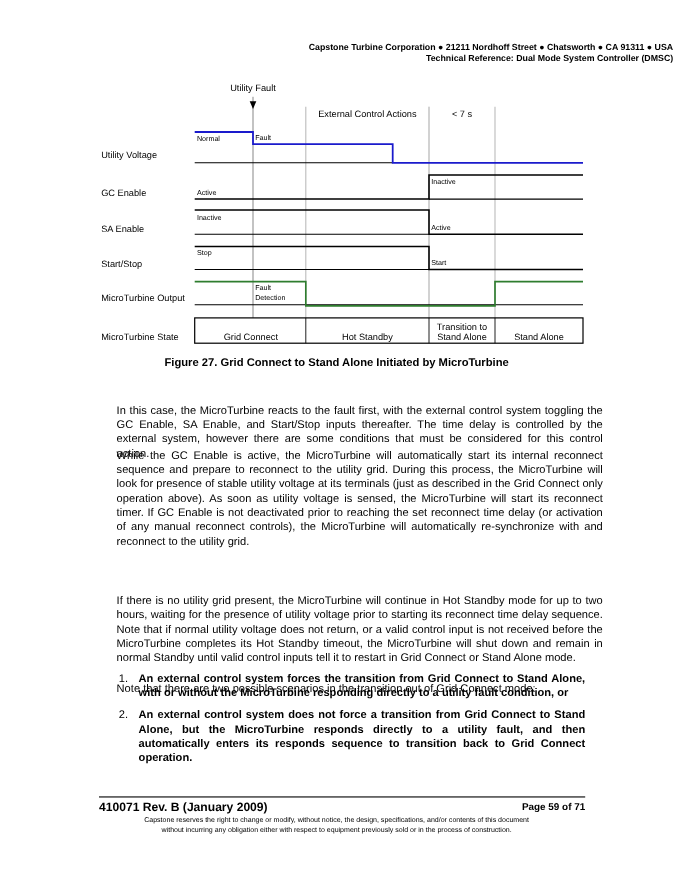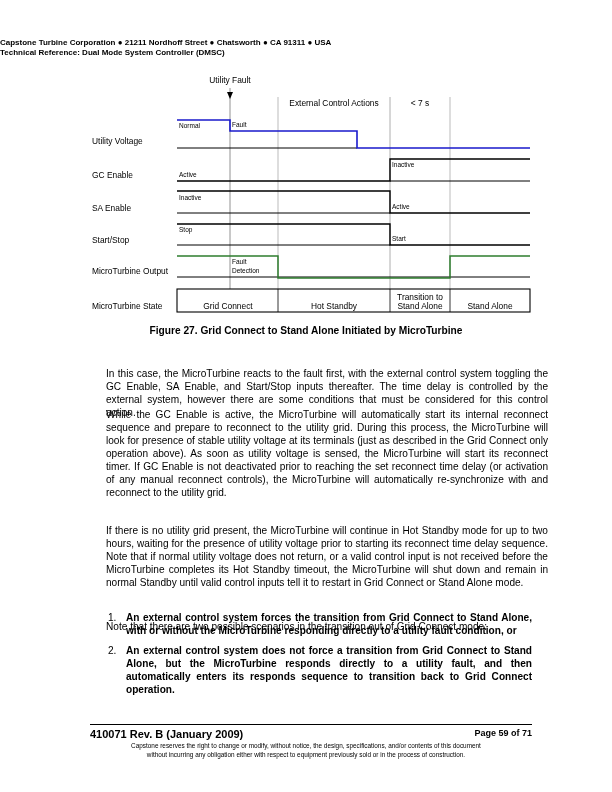--- a/index.html
+++ b/index.html
@@ -1,30 +1,30 @@
 <!DOCTYPE html>
 <html><head>
   <meta charset="utf-8">
   <style>
     html, body { margin: 0; padding: 0; background: #ffffff; }
     body { width: 612px; height: 792px; position: relative; overflow: hidden;
            font-family: "Liberation Sans", sans-serif; color: #000; }
-    .hdr { position: absolute; left: 0; width: 612px; text-align: left;
+    .hdr { position: absolute; left: 0; width: 612px; text-align: right;
            font-weight: bold; font-size: 8px; line-height: 10px; }
     #hdr1 { top: 38px; }
     #hdr2 { top: 48px; }
     #diagram { position: absolute; left: 0; top: 0; }
     .svgtxt { font-family: "Liberation Sans", sans-serif; }
     .caption { position: absolute; top: 325px; left: 0; width: 612px; text-align: center;
                font-weight: bold; font-size: 10.2px; }
     .para { position: absolute; left: 90px; width: 442px; font-size: 10.1px;
             line-height: 13px; text-align: justify; margin: 16px; }
     #p1 { top: 351px; }
     #p2 { top: 392px; }
-    #p3 { top: 508px; }
+    #p3 { top: 524px; }
     #p4 { top: 604px; }
     .li { position: absolute; left: 108px; width: 424px; font-size: 10.1px; line-height: 13px;
           text-align: justify; }
     .li .num { position: absolute; left: 0; top: 0; }
     .li .txt { display: block; margin-left: 18px; font-weight: bold; }
     #li1 { top: 611px; }
     #li2 { top: 644px; }
     .footrule { position: absolute; left: 90px; width: 442px; top: 724px; height: 0;
                 border-top: 1px solid #000; }
     .foot-left { position: absolute; left: 90px; top: 728px; font-weight: bold; font-size: 11px; }

